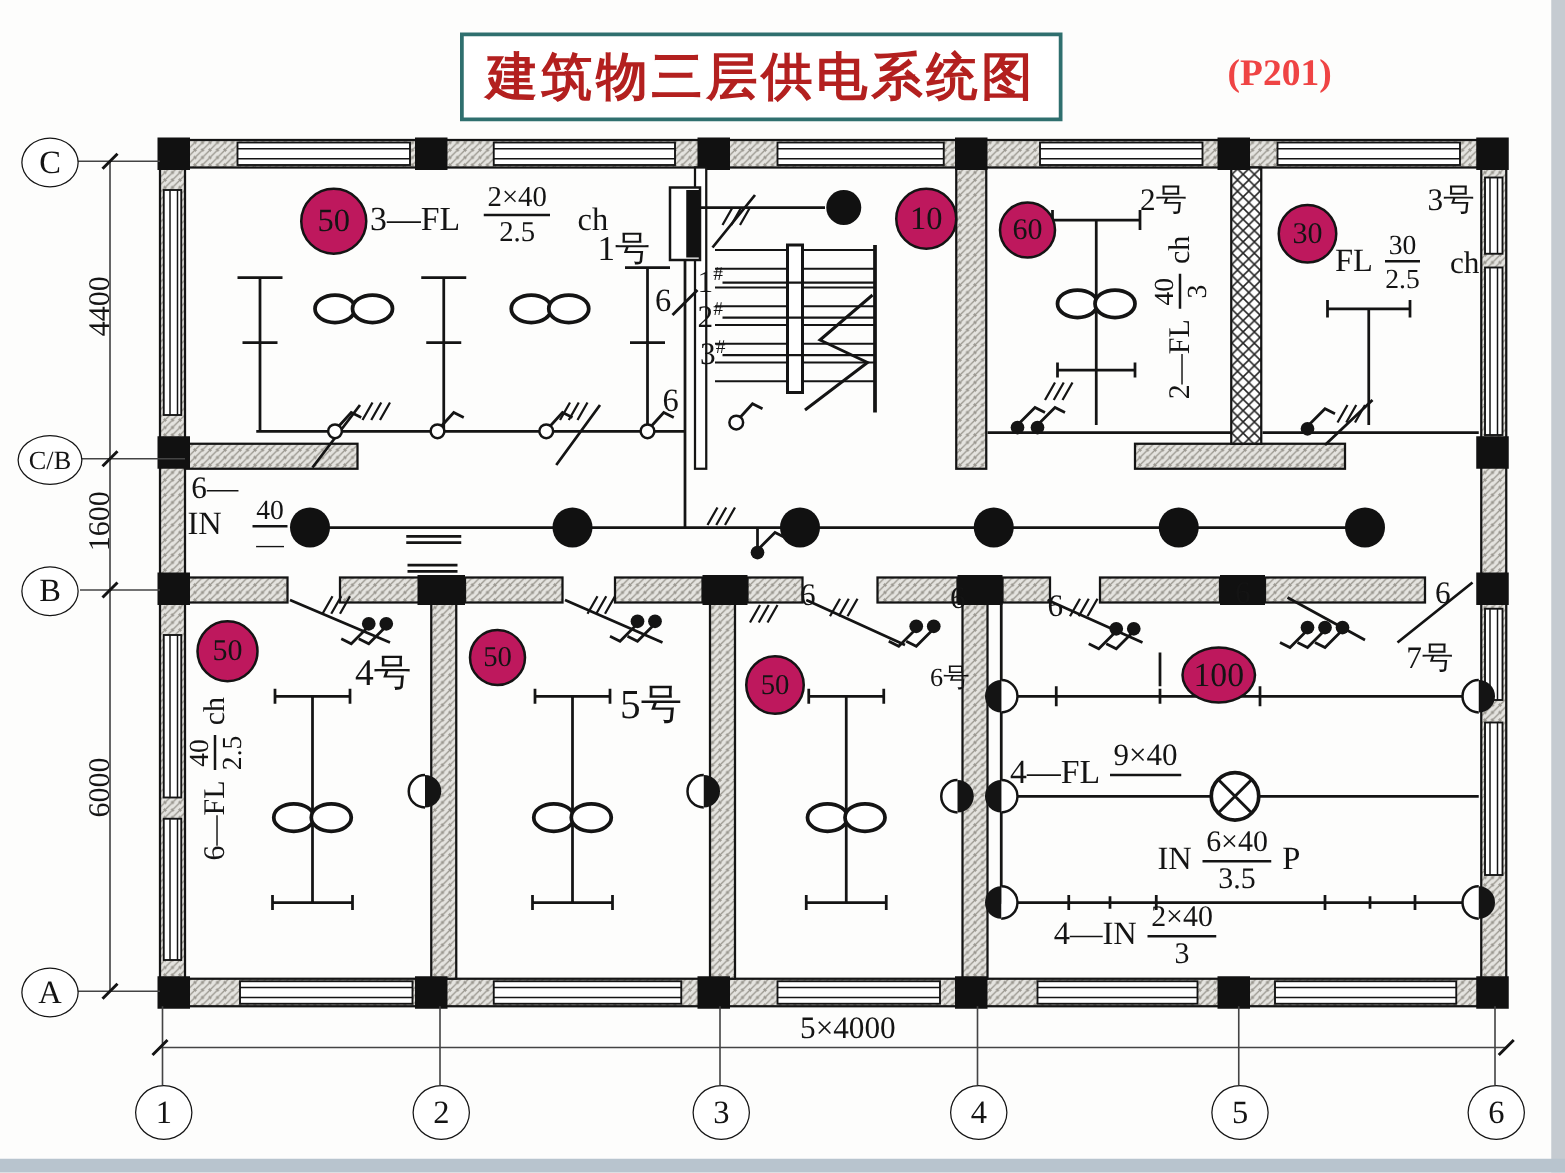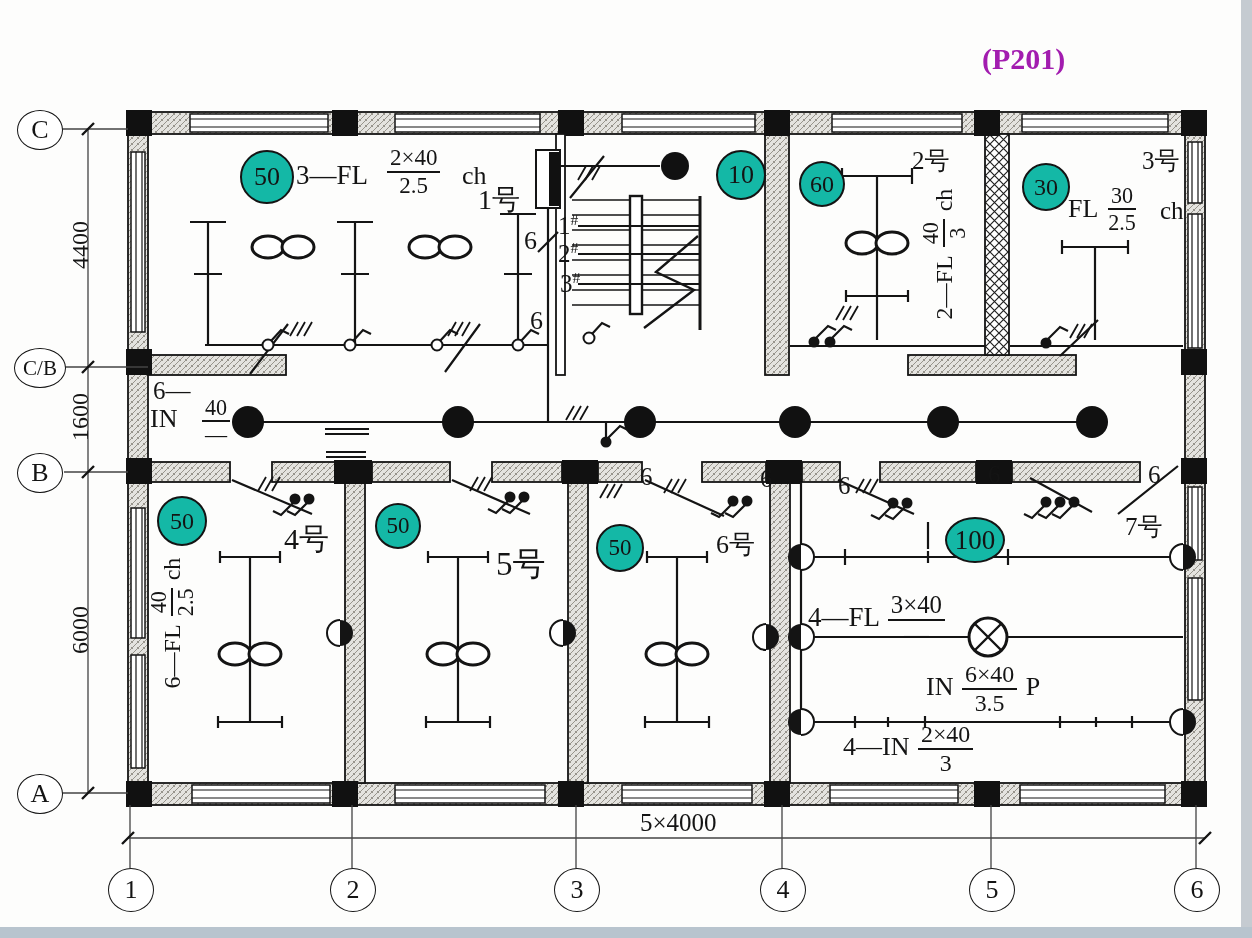--- a/index.html
+++ b/index.html
@@ -1,33 +1,33 @@
 <!DOCTYPE html>
 <html><head>
 <meta charset="utf-8">
 <style>
   html,body{margin:0;padding:0;}
   body{width:1252px;height:938px;overflow:hidden;background:#fbfbf9;}
   #stage{position:relative;width:1252px;height:938px;background:#fdfdfc;
          font-family:"Liberation Serif","DejaVu Serif",serif;color:#141414;}
   .lbl{position:absolute;white-space:nowrap;color:#141414;line-height:1;}
   .rc{position:absolute;display:flex;align-items:center;justify-content:center;
-      border:2px solid #141414;border-radius:50%;background:#14b8a6;font-size:26px;}
+      border:2px solid #141414;border-radius:50%;background:#be185d;font-size:26px;}
   .axc{position:absolute;display:flex;align-items:center;justify-content:center;
       border:1.7px solid #141414;border-radius:50%;background:#fff;font-size:26px;}
   .rot{position:absolute;display:flex;align-items:center;justify-content:center;gap:6px;
       transform:rotate(-90deg);transform-origin:center;font-size:24px;}
   .fr{display:inline-flex;flex-direction:column;align-items:center;vertical-align:middle;
       line-height:1.05;font-size:0.92em;margin:0 2px;}
   .fr .n{border-bottom:2px solid #141414;padding:0 3px 1px;}
   .fr .d{padding-top:1px;}
   sup{font-size:0.62em;vertical-align:super;}
   #title-box{position:absolute;left:368px;top:26px;border:3px solid #2f6f6e;background:#fff;
       padding:5px 18px;font-size:41px;font-weight:700;letter-spacing:3px;color:#b3201f;}
-  #p201{position:absolute;left:982px;top:42px;font-size:30px;font-weight:700;color:#a21caf;}
+  #p201{position:absolute;left:982px;top:42px;font-size:30px;font-weight:700;color:#ef4444;}
   #watermark{position:absolute;left:898px;top:858px;font-size:33px;font-weight:700;
       color:rgba(72,72,72,.88);letter-spacing:1px;text-shadow:0 0 3px #fff;}
   .edge-r{position:absolute;right:0;top:0;width:11px;height:938px;background:#c5cbd1;}
   .edge-b{position:absolute;left:0;bottom:0;width:1252px;height:11px;background:#b8c4ce;}
 </style>
 </head>
 <body>
 
 <div id="stage">
 
@@ -252,20 +252,21 @@
     <path d="M62,129H128 M64,367H148 M64,472H128 M62,793H128 M88,129V793
              M130,805V868 M352,805V868 M576,805V868 M782,805V868 M991,805V868 M1196,805V868
              M128,838H1205"></path>
   </g>
   <g stroke="#141414" stroke-width="2.4">
     <path d="M82,135L94,123 M82,373L94,361 M82,478L94,466 M82,799L94,787
              M122,844L134,832 M1199,844L1211,832"></path>
   </g>
 </svg>
 
+<div id="title-box">建筑物三层供电系统图</div>
 <div id="p201">(P201)</div>
 
 <div class="axc" style="left:17px;top:110px;width:44px;height:38px">C</div>
 <div class="axc" style="left:14px;top:348px;width:50px;height:38px;font-size:21px">C/B</div>
 <div class="axc" style="left:17px;top:453px;width:44px;height:38px">B</div>
 <div class="axc" style="left:17px;top:774px;width:44px;height:38px">A</div>
 <div class="lbl" style="left:56px;top:233px;width:48px;font-size:24px;transform:rotate(-90deg)">4400</div>
 <div class="lbl" style="left:56px;top:405px;width:48px;font-size:24px;transform:rotate(-90deg)">1600</div>
 <div class="lbl" style="left:56px;top:618px;width:48px;font-size:24px;transform:rotate(-90deg)">6000</div>
 
@@ -336,28 +337,28 @@
   <span class="fr">
         <span class="n">40</span>
         <span class="d">2.5</span>
       </span>
   <span>ch</span>
 </div>
 
 <div class="rc" style="left:375px;top:503px;width:42px;height:42px;font-size:23px">50</div>
 <span class="lbl" style="left:496px;top:548px;font-size:33px">5号</span>
 <div class="rc" style="left:596px;top:524px;width:44px;height:44px;font-size:23px">50</div>
-<span class="lbl" style="left:716px;top:532px;font-size:26px">6号</span>
+<span class="lbl" style="left:744px;top:532px;font-size:21px">6号</span>
 
 <div class="rc" style="left:945px;top:517px;width:56px;height:42px;font-size:27px">100</div>
 <span class="lbl" style="left:1125px;top:514px;font-size:25px">7号</span>
 <span class="lbl" style="left:808px;top:592px;font-size:27px">
   <span>4—FL</span>
   <span class="fr">
-        <span class="n">3×40</span>
+        <span class="n">9×40</span>
         <span class="d">—</span>
       </span>
 </span>
 <span class="lbl" style="left:926px;top:662px;font-size:26px">
   <span>IN</span>
   <span class="fr">
         <span class="n">6×40</span>
         <span class="d">3.5</span>
       </span>
   <span>P</span>

